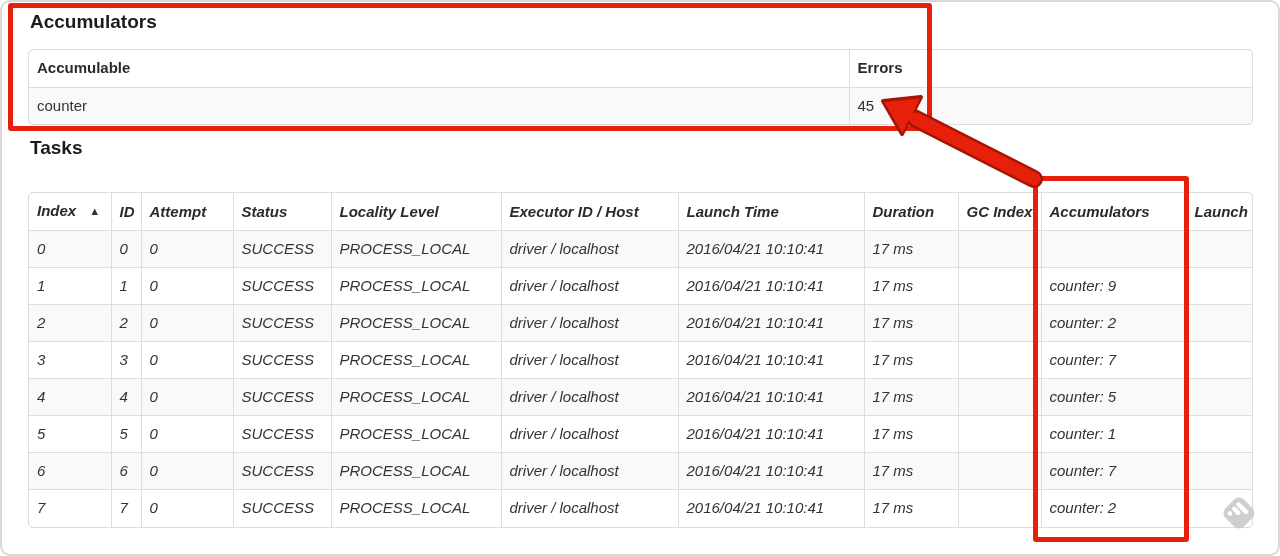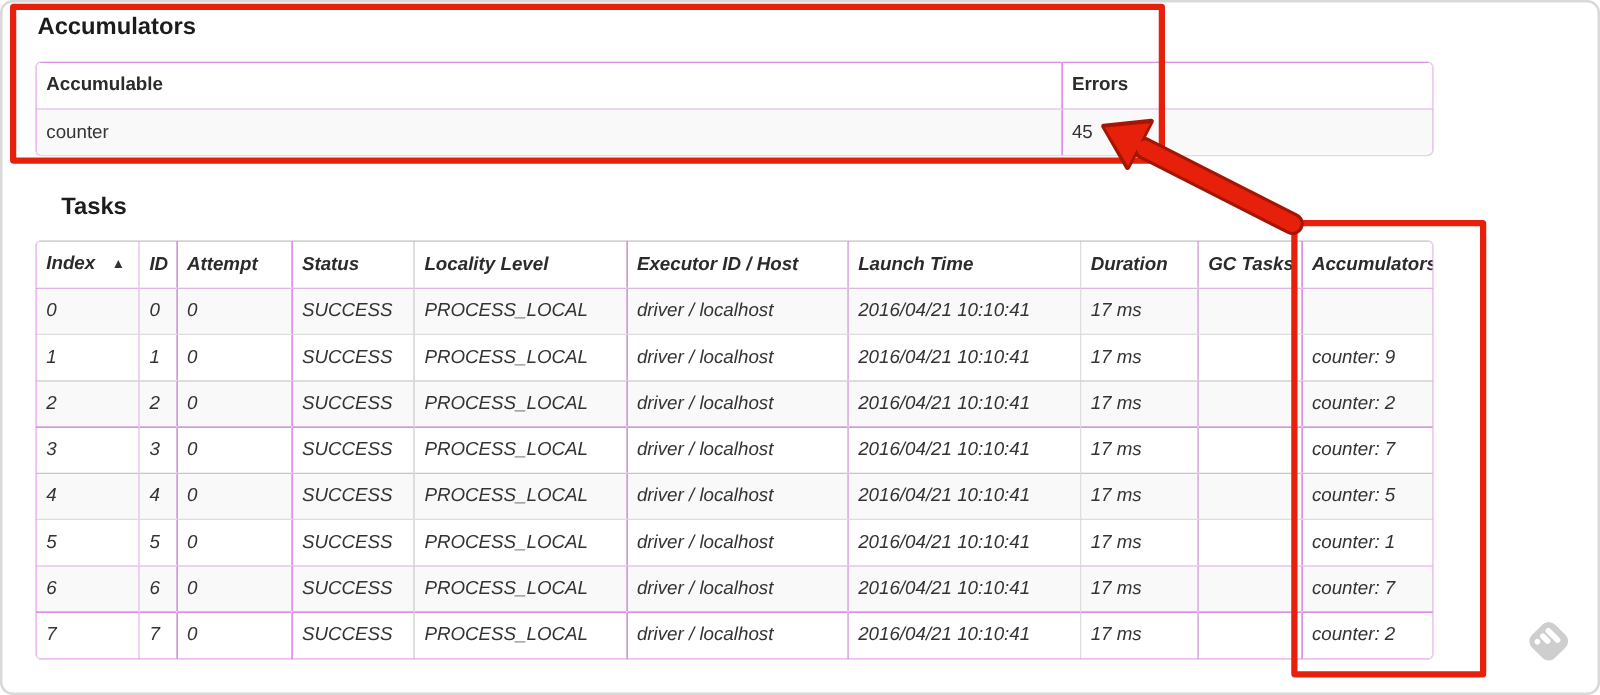--- a/index.html
+++ b/index.html
@@ -9,24 +9,24 @@
     font-family:"Liberation Sans","DejaVu Sans",sans-serif;
   }
   .frame {
     position:absolute; left:0; top:0; width:1280px; height:556px;
     border:2px solid #d9d9d9; border-radius:10px; background:#fff;
   }
   .heading {
     position:absolute; left:30px; font-size:19px; font-weight:bold; color:#1c1c1c;
   }
   #acc-heading { top:11px; }
-  #tasks-heading { top:155px;margin-left:19px; }
+  #tasks-heading { top:137px; }
   .tbl-wrap {
-    position:absolute; left:28px; width:1119px;
-    border:1px solid #ddd; border-radius:5px; overflow:hidden; background:#d946ef;
+    position:absolute; left:28px; width:1225px;
+    border:1px solid #ddd; border-radius:5px; overflow:hidden; background:#a3a3a3;
   }
   #acc-table-wrap { top:49px; }
   #tasks-table-wrap { top:192px;font-style:italic; }
   table { border-collapse:collapse; table-layout:fixed; width:100%; }
   th, td {
     border:1px solid #ddd; padding:8px; font-size:15px; line-height:20px;
     color:#333; text-align:left; vertical-align:middle; height:37px;
     overflow:hidden; white-space:nowrap; background:#fff;
   }
   th { font-weight:bold; color:#2b2b2b; }
@@ -94,21 +94,21 @@
     <thead>
       <tr>
         <th><span>Index</span><span class="sort-icon">▲</span></th>
         <th>ID</th>
         <th>Attempt</th>
         <th>Status</th>
         <th>Locality Level</th>
         <th>Executor ID / Host</th>
         <th>Launch Time</th>
         <th>Duration</th>
-        <th>GC Tasks</th>
+        <th>GC Index</th>
         <th>Accumulators</th>
         <th>Launch</th>
       </tr>
     </thead>
     <tbody id="tasks-tbody">
         <tr>
     <td>0</td>
     <td>0</td>
     <td>0</td>
     <td>SUCCESS</td>

